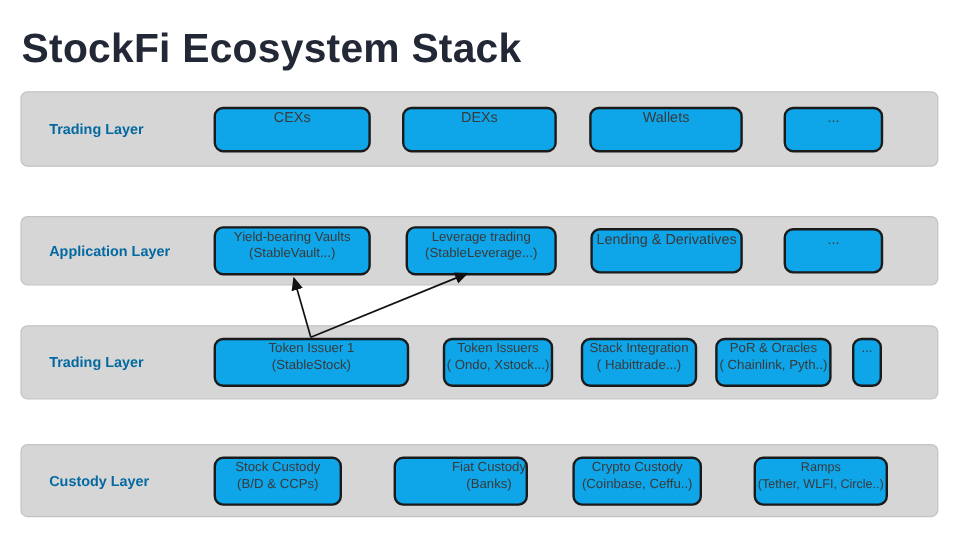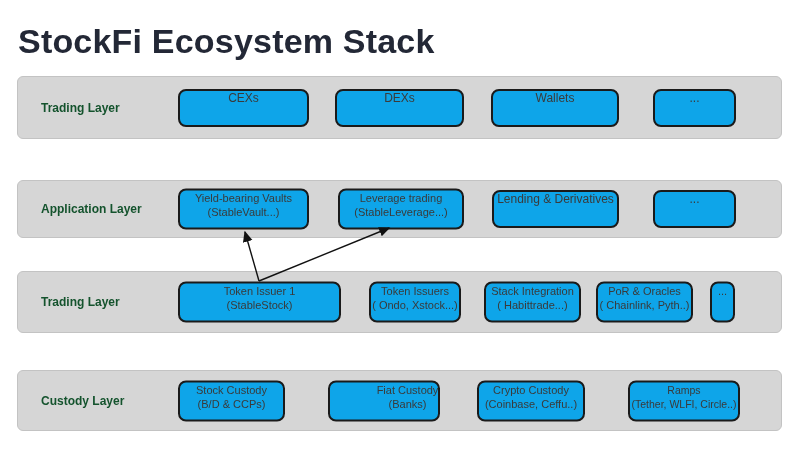--- a/index.html
+++ b/index.html
@@ -13,21 +13,21 @@
     position:absolute; left:18px; top:22px; margin:0;
     font-size:34px; font-weight:700; color:#232836; letter-spacing:0.2px;
   }
   .band {
     position:absolute; left:17px; width:765px;
     background:#d6d6d6; border:1px solid #c3c3c3; border-radius:6px;
     box-sizing:border-box;
   }
   .band-label {
     position:absolute; left:23px; top:50%; transform:translateY(-50%);
-    font-size:12px; font-weight:700; color:#14532d; white-space:nowrap;
+    font-size:12px; font-weight:700; color:#0369a1; white-space:nowrap;
   }
   .node {
     position:absolute; top:50%; transform:translateY(-50%);
     background:#0ea5e9; border:2px solid #1a1a1a; border-radius:8px;
     display:flex; flex-direction:column; align-items:center; justify-content:flex-start;
     text-align:center; color:#3a3a3a; box-sizing:border-box;
   }
   .node span { white-space:nowrap; display:block; }
   .h38 { height:38px; font-size:12px; }
   .h41 { height:41px; font-size:11px; line-height:14px; }

